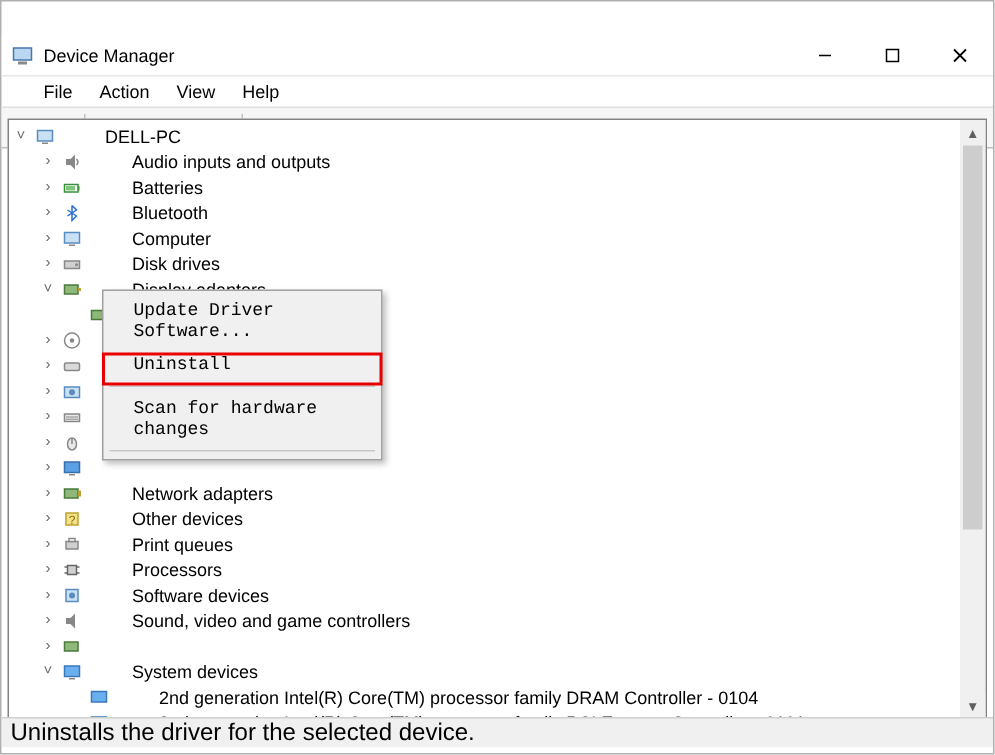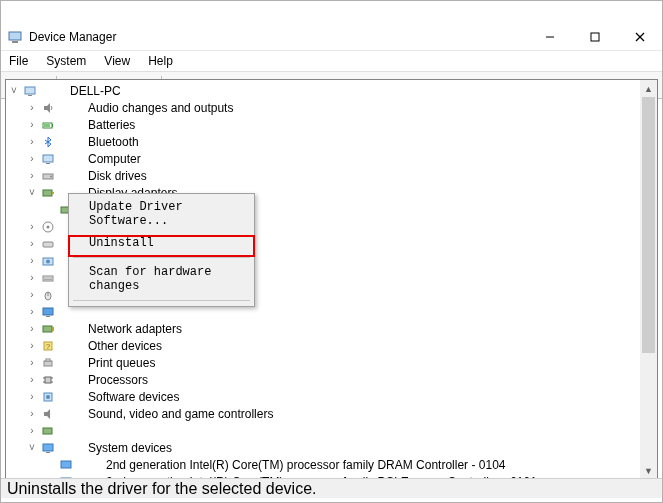--- a/index.html
+++ b/index.html
@@ -36,21 +36,21 @@
     display: flex; align-items: center; justify-content: center;
     font-family: "Segoe UI Symbol", sans-serif;
     font-size: 10px;
   }
   .window-controls .ctrl.close { font-size: 12px; }
   
   .menubar {
     display: flex;
     align-items: center;
     height: 20px;
-    padding-left: 0;
+    padding-left: 20px;
     gap: 2px;
   }
   .menubar .menu-item { padding: 2px 8px; }
   
   .toolbar {
     display: flex;
     align-items: center;
     height: 28px;
     padding-left: 4px;
     border-top: 1px solid #e0e0e0;
@@ -198,21 +198,21 @@
       <svg width="10" height="10">
           <line x1="1" y1="1" x2="9" y2="9" stroke="#000" stroke-width="1.2"></line>
           <line x1="9" y1="1" x2="1" y2="9" stroke="#000" stroke-width="1.2"></line>
         </svg>
     </div>
   </div>
 </div>
 
 <div class="menubar">
   <span class="menu-item">File</span>
-  <span class="menu-item">System</span>
+  <span class="menu-item">Action</span>
   <span class="menu-item">View</span>
   <span class="menu-item">Help</span>
 </div>
 
 <div class="toolbar">
   <div class="tb-btn">
       <svg width="14" height="14">
         <path d="M9 3 L4 7 L9 11" fill="none" stroke="#666" stroke-width="1.5"></path>
       </svg>
     </div>
@@ -293,21 +293,21 @@
     </div>
 
     <div class="node indent1">
       <span class="exp">›</span>
       <span class="nicon">
           <svg width="14" height="14">
             <path d="M3 5 L6 5 L9 2 L9 12 L6 9 L3 9 Z" fill="#888"></path>
             <path d="M10 5 Q12 7 10 9" fill="none" stroke="#888"></path>
           </svg>
         </span>
-      <span class="label">Audio changes and outputs</span>
+      <span class="label">Audio inputs and outputs</span>
     </div>
 
     <div class="node indent1">
       <span class="exp">›</span>
       <span class="nicon">
           <svg width="14" height="14">
             <rect x="2" y="5" width="9" height="5" fill="none" stroke="#3a8f3a"></rect>
             <rect x="11" y="6" width="1" height="3" fill="#3a8f3a"></rect>
             <rect x="3" y="6" width="6" height="3" fill="#7cc77c"></rect>
           </svg>

